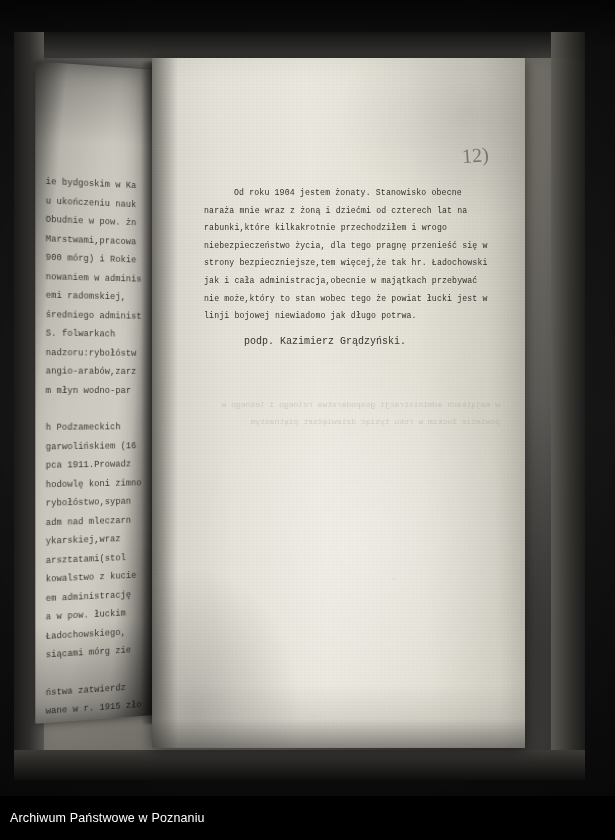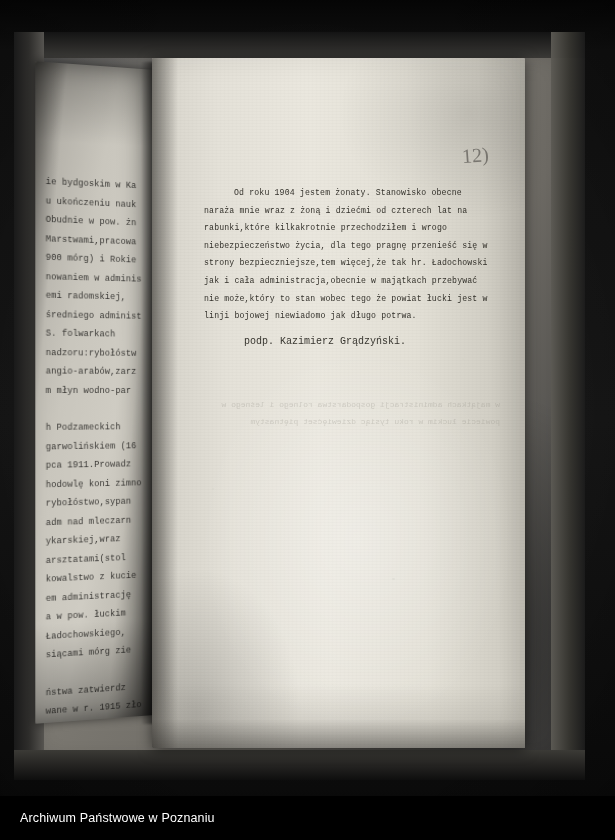--- a/index.html
+++ b/index.html
@@ -223,21 +223,21 @@
   .caption {
     position:absolute;
     left:0; bottom:0; width:615px; height:44px;
     background:#000;
     display:flex; align-items:center;
   }
   .caption span {
     color:#ffffff;
     font-family:"Liberation Sans", sans-serif;
     font-size:12.5px;
-    padding-left:20px;
+    padding-left:10px;
     letter-spacing:.15px;
   }
 
   
   .speck { position:absolute; background:#cfcdc6; border-radius:50%; opacity:.35; }
 </style>
 </head>
 <body>
 
 <div id="page">

